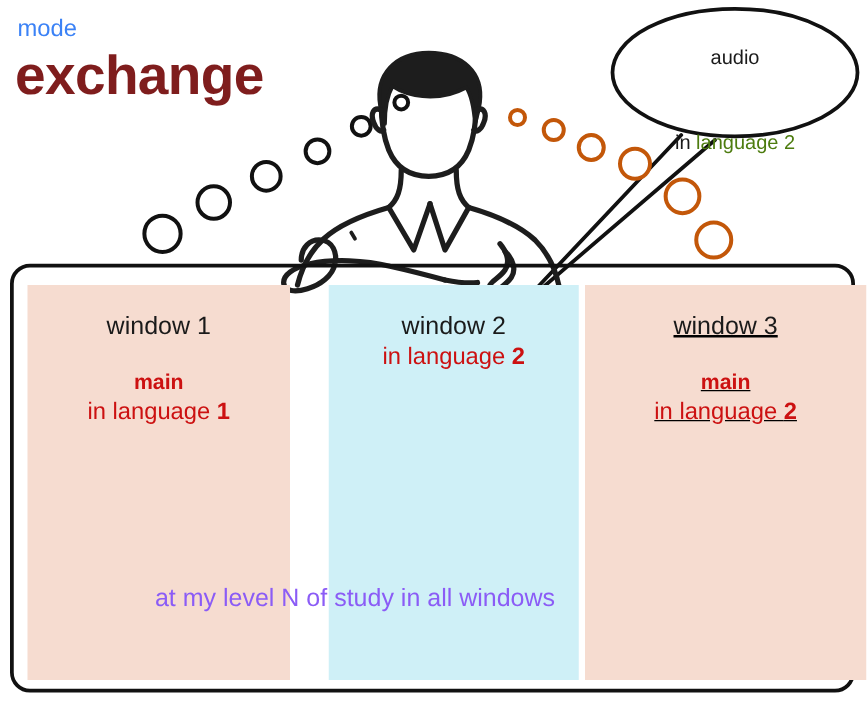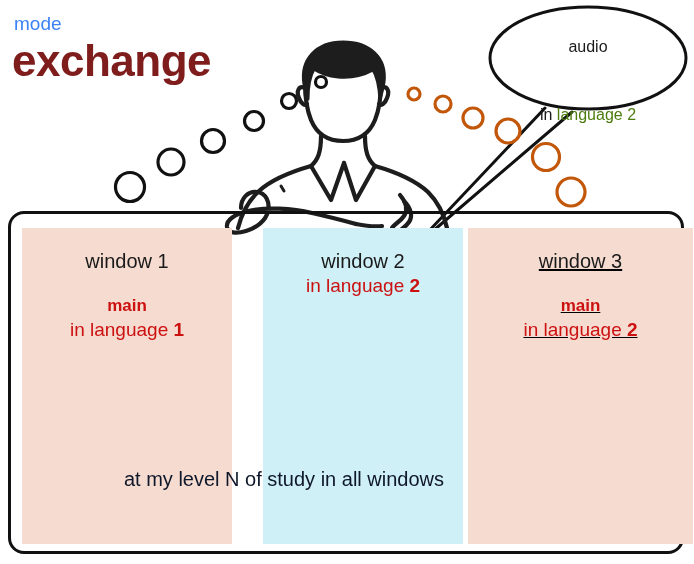--- a/index.html
+++ b/index.html
@@ -137,21 +137,21 @@
   }
   .col .w-lang b { font-weight: bold; }
 
   #footnote {
     position: absolute;
     left: 8px;
     top: 468px;
     width: 552px;
     text-align: center;
     font-size: 20px;
-    color: #0f172a;
+    color: #8b5cf6;
     white-space: nowrap;
   }
 </style>
 </head>
 <body>
 
 <div id="stage">
 
   <div id="mode-label">mode</div>
   <div id="mode-value">exchange</div>

